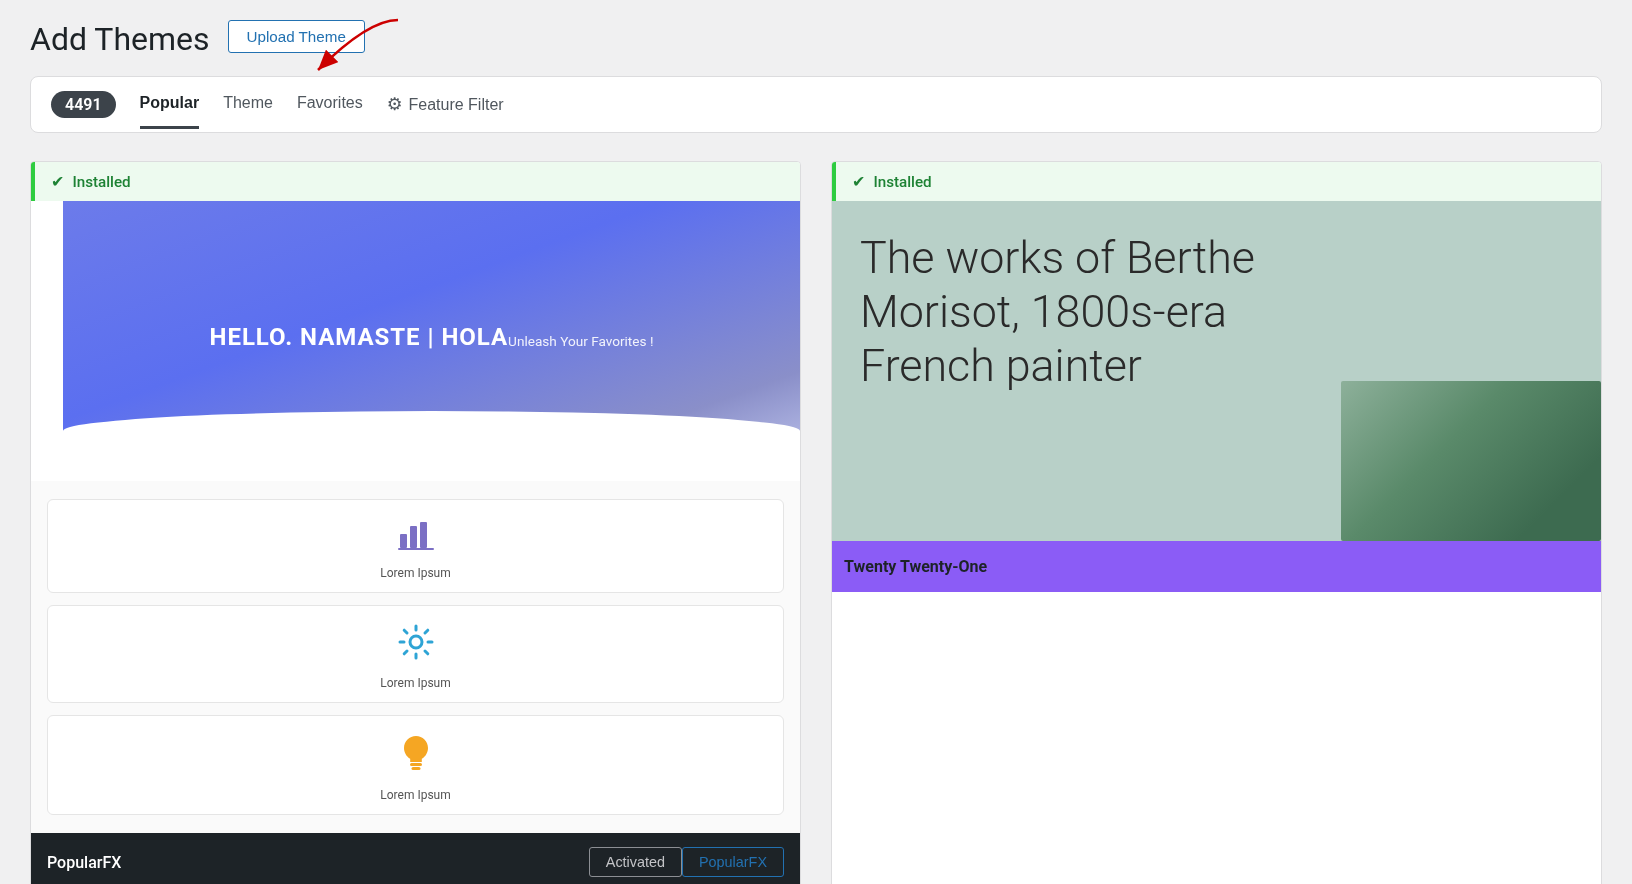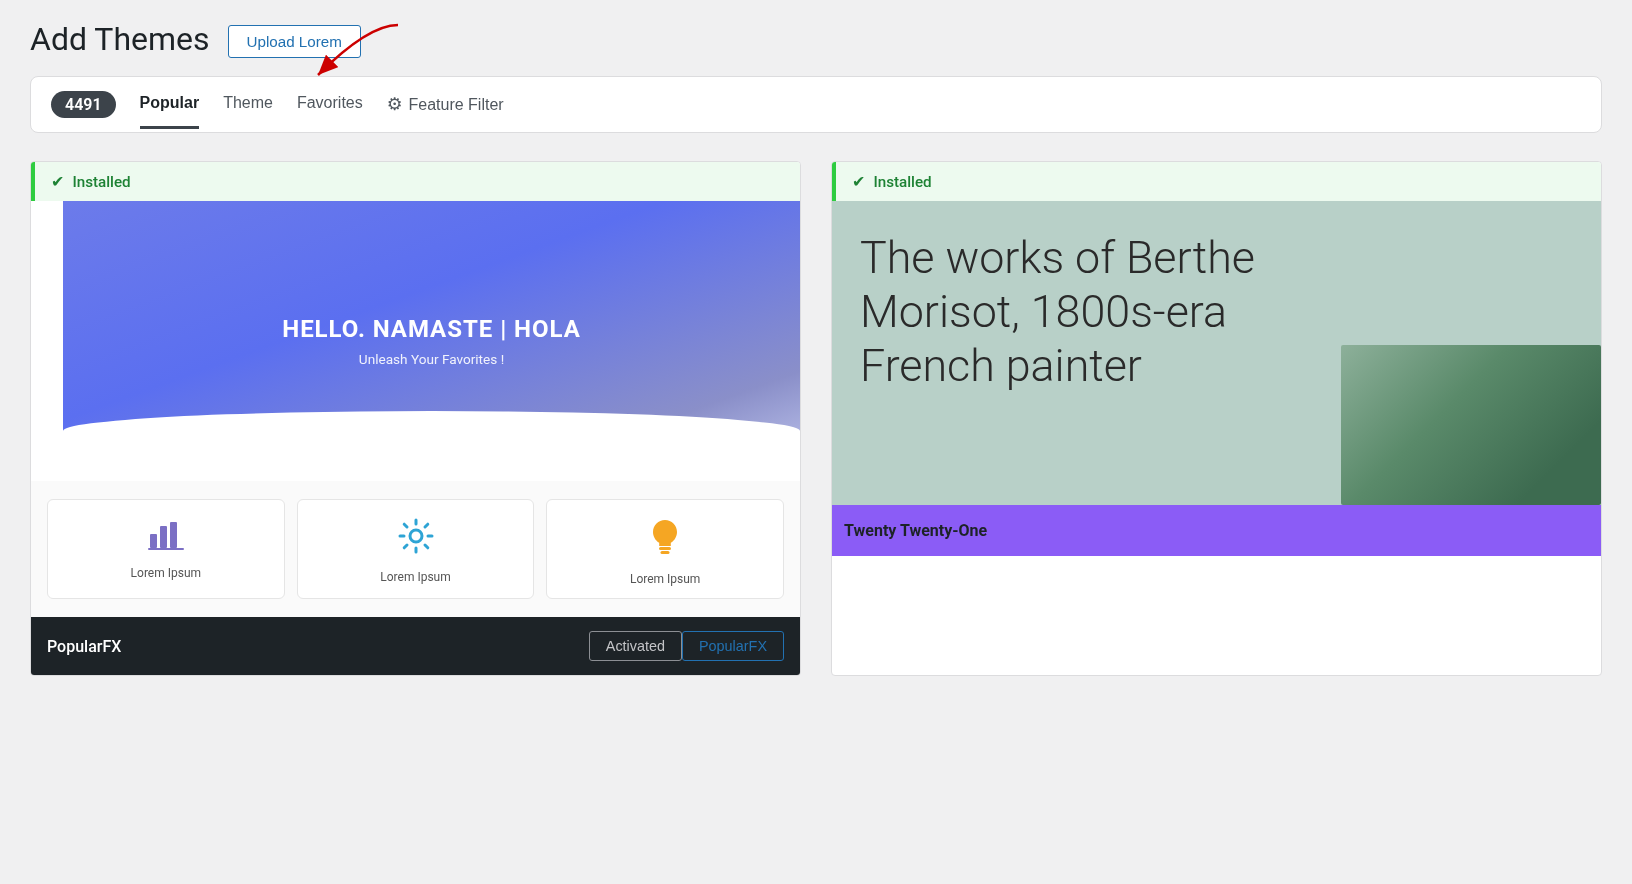--- a/index.html
+++ b/index.html
@@ -6,21 +6,21 @@
     body {
       background: #f0f0f1;
       font-family: -apple-system, BlinkMacSystemFont, "Segoe UI", Roboto, Oxygen, Ubuntu, sans-serif;
       min-height: 884px;
       padding: 20px 30px;
     }
 
     
     .page-header {
       display: flex;
-      align-items: flex-end;
+      align-items: flex-start;
       gap: 18px;
       margin-bottom: 18px;
     }
     .page-title {
       font-size: 2rem;
       font-weight: 400;
       color: #1d2327;
     }
     .upload-theme-btn {
       border: 1.5px solid #2271b1;
@@ -122,21 +122,21 @@
       gap: 8px;
       border-left: 4px solid #2ecc40;
     }
     .check-icon { font-size: 1rem; }
 
     
     .popularfx-preview {
       background: linear-gradient(160deg, #6c7bea 0%, #5b6ff0 40%, #8a8fc9 80%, #c5cbf0 100%);
       height: 280px;
       display: flex;
-      flex-direction: column;
+      flex-direction: row;
       align-items: center;
       justify-content: center;
       position: relative;
       overflow: hidden;
       margin-left: 32px;
     }
     .popularfx-wave {
       position: absolute;
       bottom: 0;
       left: 0;
@@ -159,20 +159,21 @@
       font-size: 0.85rem;
       z-index: 2;
     }
 
     
     .feature-boxes {
       display: flex;
       gap: 12px;
       padding: 18px 16px;
       background: #fafafa;
+      flex-direction: column;
     }
     .feature-box {
       flex: 1;
       background: #fff;
       border: 1px solid #e5e5e5;
       border-radius: 6px;
       padding: 18px 10px 12px 10px;
       display: flex;
       flex-direction: column;
       align-items: center;
@@ -212,21 +213,21 @@
       color: #2271b1;
       font-size: 0.9rem;
       padding: 6px 16px;
       border-radius: 3px;
       cursor: pointer;
     }
 
     
     .twentyone-preview {
       background: #b8d0c8;
-      height: 304px;
+      height: 340px;
       display: flex;
       flex-direction: column;
       align-items: flex-start;
       justify-content: flex-start;
       padding: 30px 28px;
       position: relative;
       overflow: hidden;
     }
     .twentyone-text {
       font-size: 2.8rem;
@@ -256,21 +257,21 @@
       font-weight: 700;
       color: #1d2327;
     }
   </style>
 </head>
 <body>
 
 <div class="page-header">
   <h1 class="page-title">Add Themes</h1>
   <div class="arrow-container">
-    <button class="upload-theme-btn">Upload Lorem</button>
+    <button class="upload-theme-btn">Upload Theme</button>
     
     <svg class="arrow-svg" width="120" height="70" viewBox="0 0 120 70">
       <defs>
         <marker id="arrowhead" markerWidth="8" markerHeight="7" refX="8" refY="3.5" orient="auto">
           <polygon points="0 0, 8 3.5, 0 7" fill="#cc0000"></polygon>
         </marker>
       </defs>
       <path d="M 110 10 Q 80 10 30 60" stroke="#cc0000" stroke-width="2.5" fill="none" marker-end="url(#arrowhead)"></path>
     </svg>
   </div>

